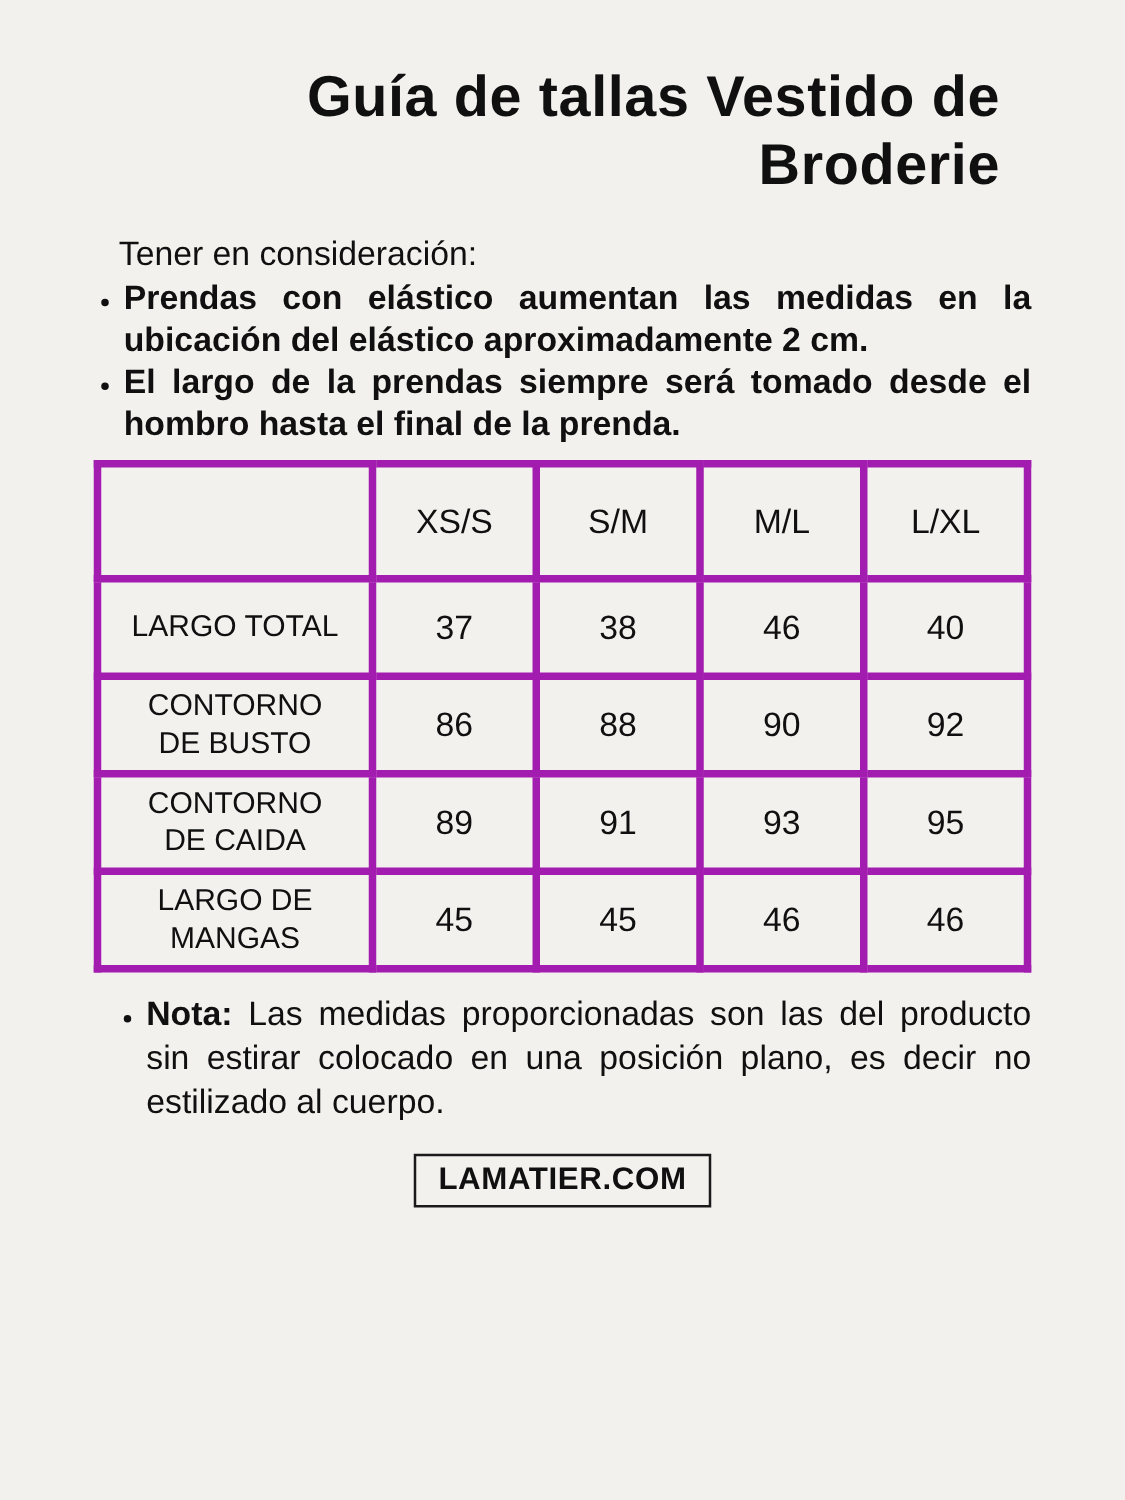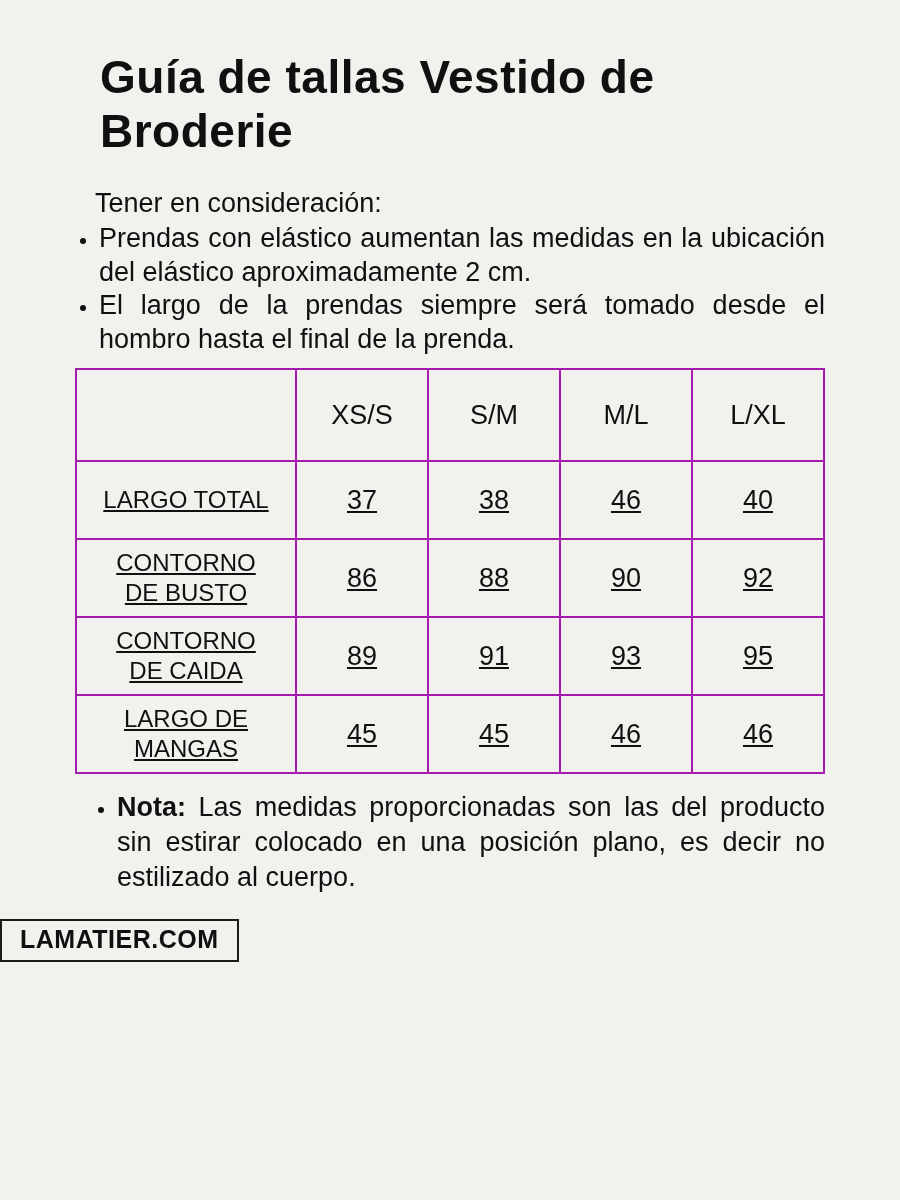--- a/index.html
+++ b/index.html
@@ -8,61 +8,62 @@
     height: 1200px;
     background: #f2f1ee;
     color: #101010;
     font-family: "Liberation Sans", sans-serif;
   }
   main { width: 900px; height: 1200px; overflow: hidden; }
 
   h1.page-title {
     width: 700px;
     margin: 50px auto 18px;
-    text-align: left;
+    text-align: right;
     font-size: 46px;
     line-height: 1.18;
     font-weight: 900;
     letter-spacing: 0.5px;
   }
 
   .considerations-heading {
     margin: 28px 75px 0 95px;
     font-size: 27px;
     line-height: 1.25;
   }
 
   ul.considerations-list {
     margin: 2px 75px 0 78px;
     padding-left: 21px;
     list-style: disc;
+    font-weight: bold;
   }
   ul.considerations-list li {
     font-size: 27px;
     line-height: 1.24;
     text-align: justify;
     text-justify: inter-word;
   }
   ul.considerations-list li::marker { font-size: 20px; }
 
   table.size-table {
     width: 750px;
     margin: 12px auto 0;
     border-collapse: collapse;
     table-layout: fixed;
   }
   table.size-table th, table.size-table td {
-    border: 2px solid #a21caf;
+    border: 6px solid #a21caf;
     text-align: center;
     vertical-align: middle;
     font-weight: normal;
     background: #f2f1ee;
   }
   table.size-table thead tr { height: 92px; }
-  table.size-table tbody tr { height: 78px; text-decoration: underline; }
+  table.size-table tbody tr { height: 78px; }
   table.size-table .label-col { width: 220px; }
   table.size-table thead th { font-size: 27px; }
   table.size-table tbody th.label-cell {
     font-size: 24px;
     line-height: 1.25;
     padding: 0 24px;
   }
   table.size-table tbody td { font-size: 27px; }
 
   ul.note-list {
@@ -74,20 +75,21 @@
     font-size: 27px;
     line-height: 1.3;
     text-align: justify;
     text-justify: inter-word;
   }
   ul.note-list li::marker { font-size: 20px; }
   .note-label { font-weight: bold; }
 
   .footer-wrap {
     display: flex;
+    justify-content: center;
     margin-top: 24px;
   }
   .footer-brand-box {
     border: 2px solid #1a1a1a;
     padding: 4px 18px 6px;
     font-size: 25px;
     font-weight: bold;
     letter-spacing: 0.5px;
   }
 </style>

